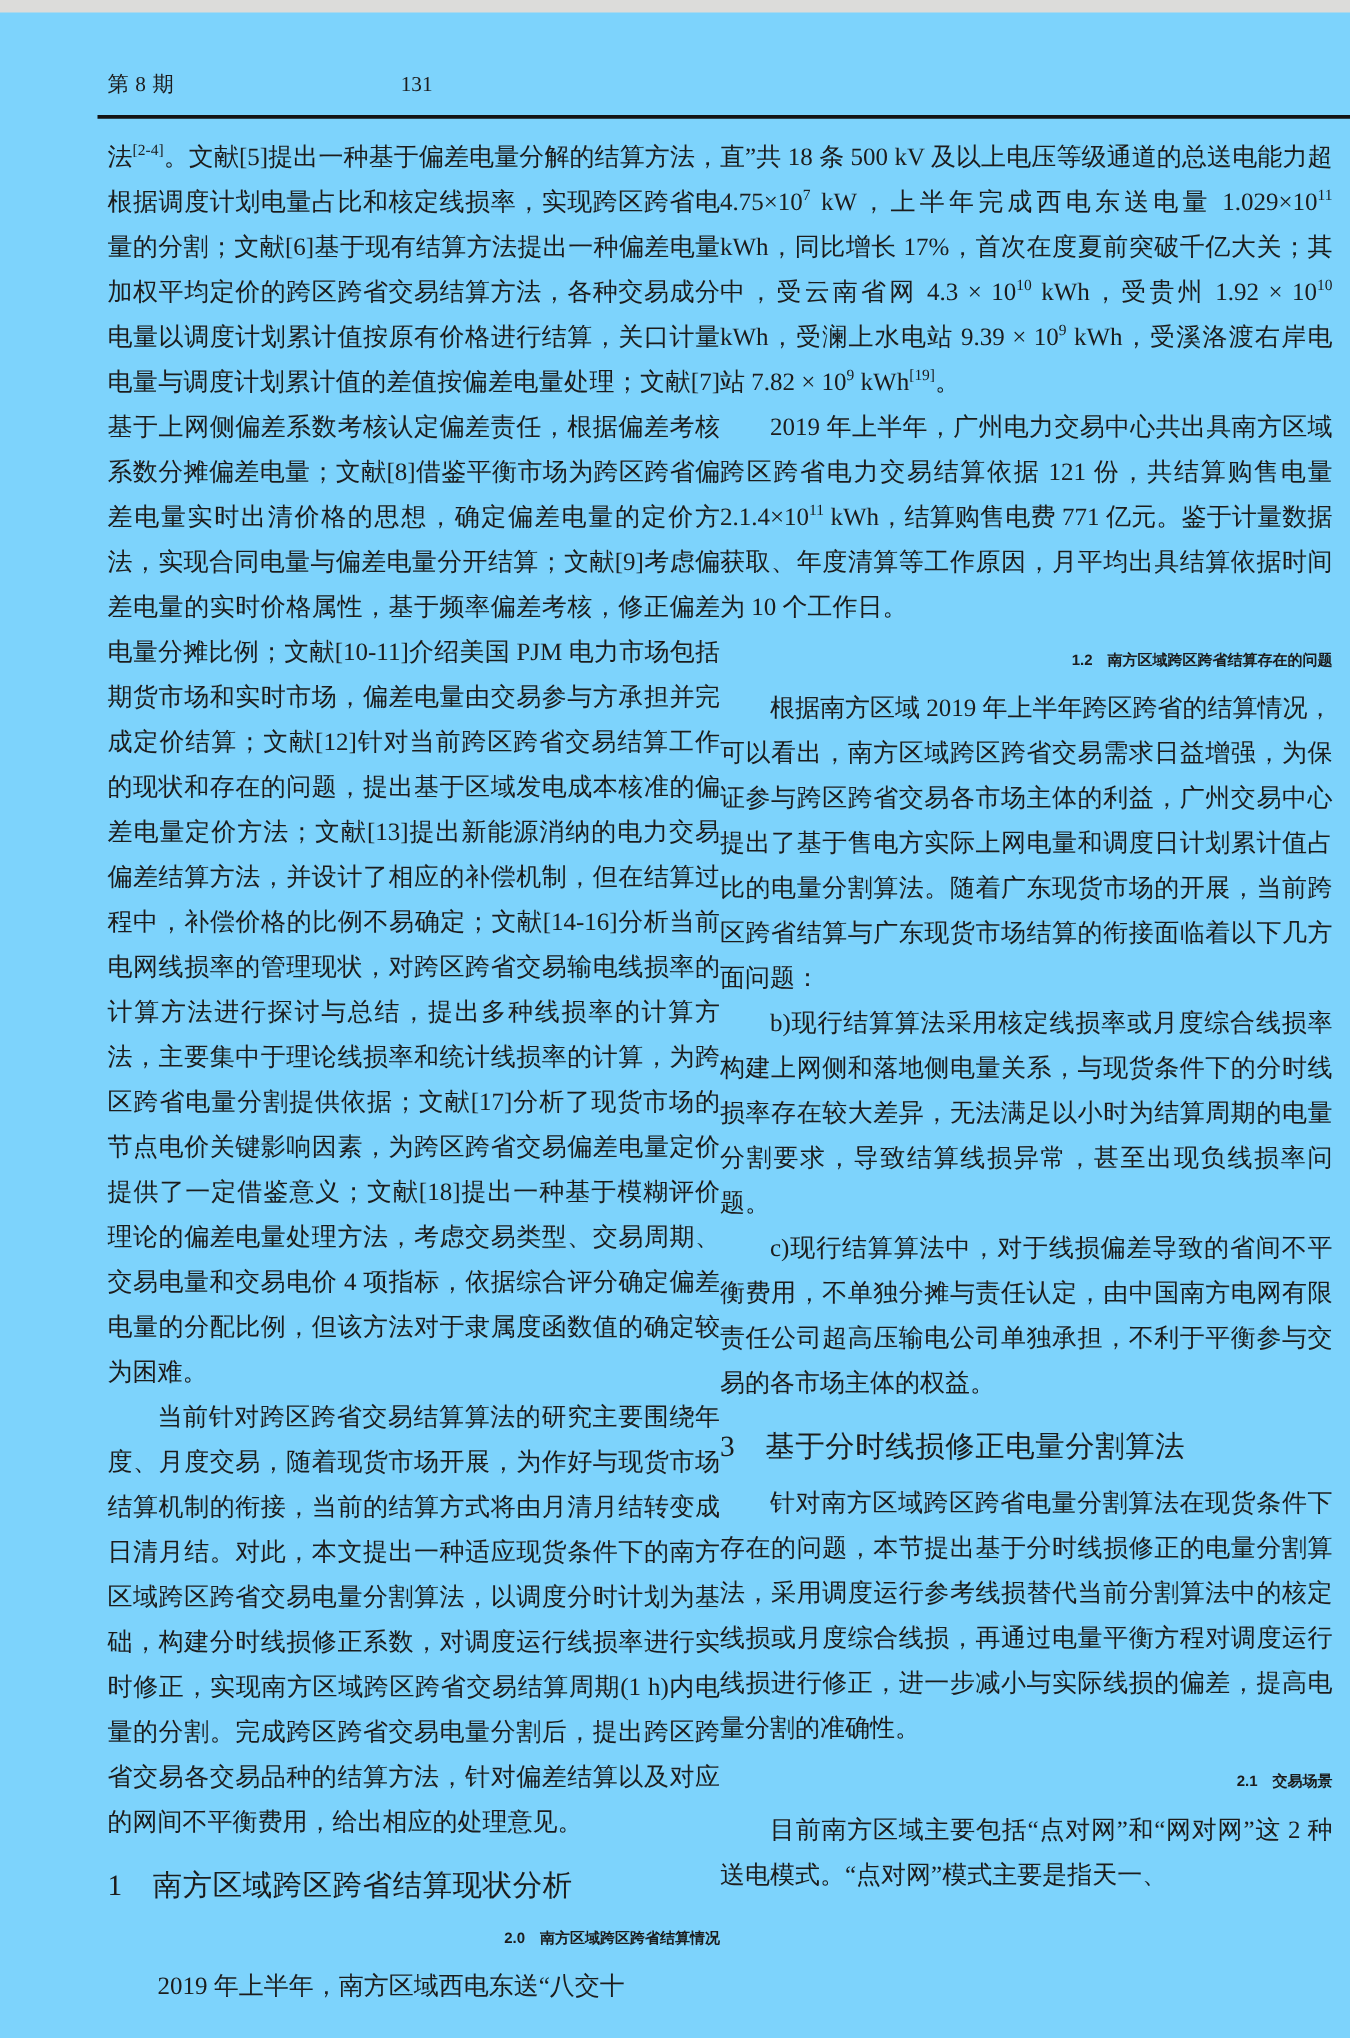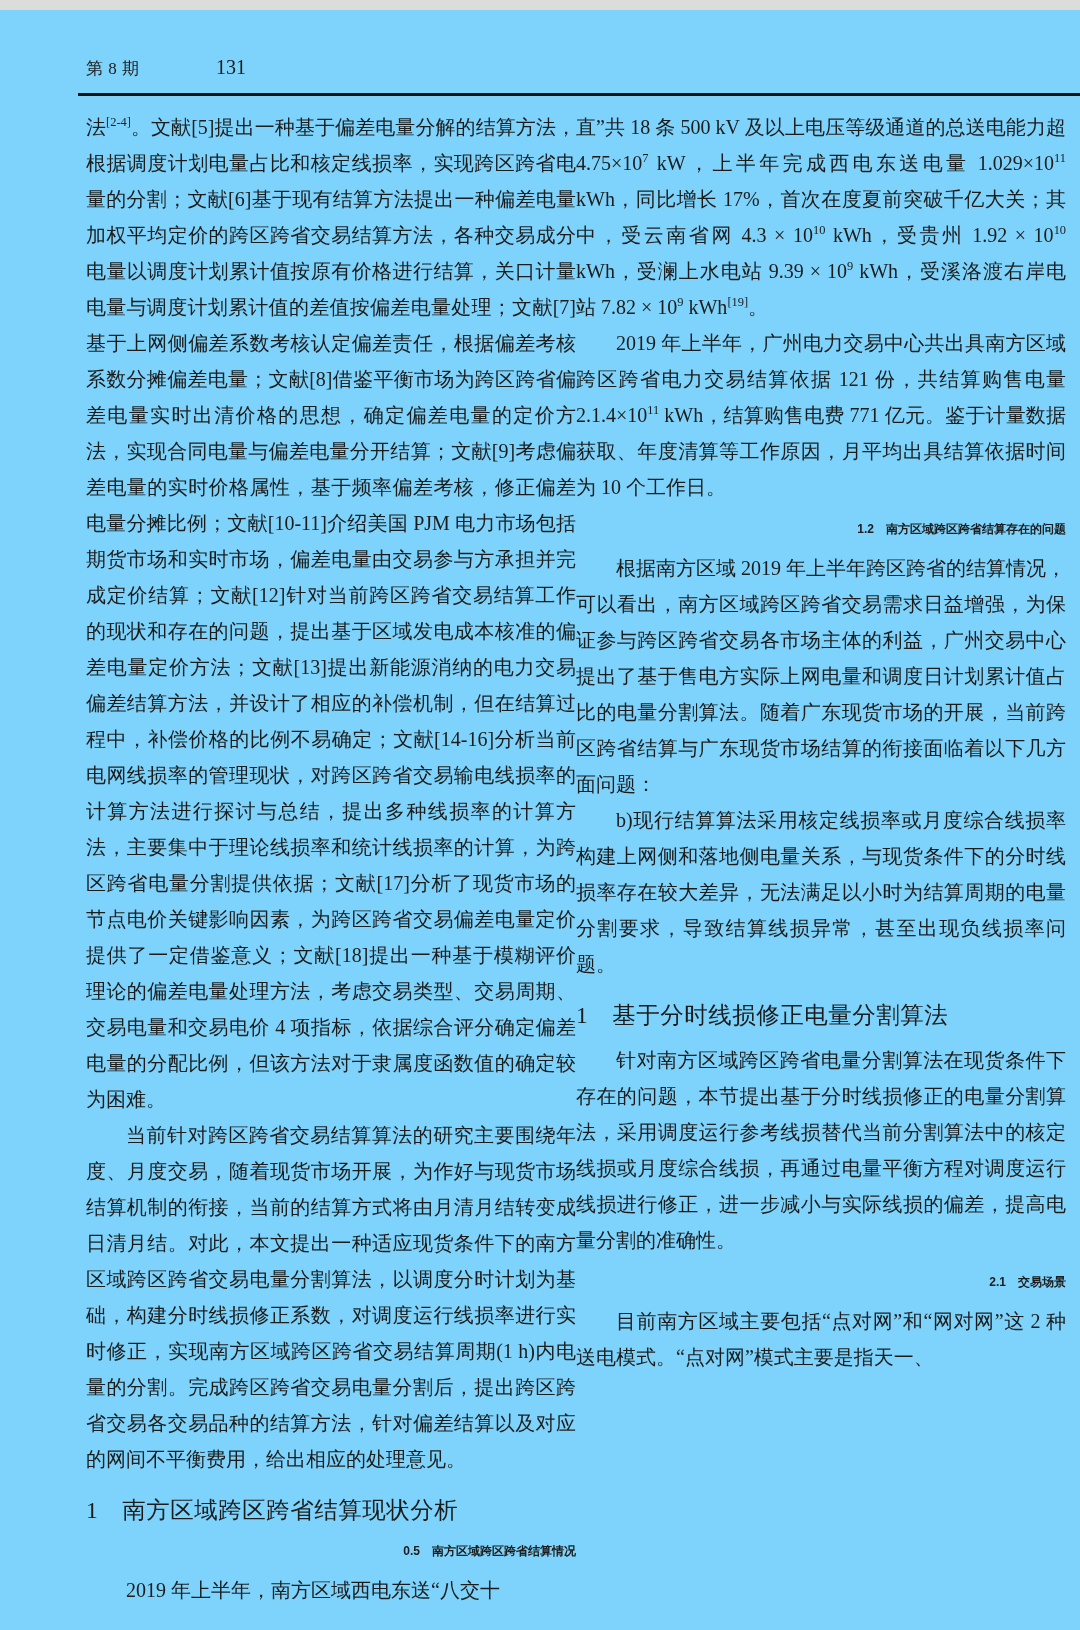--- a/index.html
+++ b/index.html
@@ -15,21 +15,21 @@
   }
   
   .header {
     display:flex; align-items:baseline;
     padding:46px 36px 0 38px;
     font-size:17px;
     letter-spacing:0.5px;
   }
   .header .issue { width:130px; }
   .header .title { flex:1; text-align:center; letter-spacing:1.5px; }
-  .header .pageno { width:130px; font-size:20px; letter-spacing:0; }
+  .header .pageno { width:130px; text-align:right; font-size:17px; letter-spacing:0; }
   .rule {
     height:3px; background:#141414;
     margin:13px 30px 0 30px;
   }
   
   .content {
     display:flex; 
     padding:13px 34px 0 38px;
   }
   .col {
@@ -69,30 +69,31 @@
   </div>
 
   <div class="rule"></div>
 
   <div class="content">
 
     <div class="col">
       <p class="cont">法<sup>[2-4]</sup>。文献[5]提出一种基于偏差电量分解的结算方法，根据调度计划电量占比和核定线损率，实现跨区跨省电量的分割；文献[6]基于现有结算方法提出一种偏差电量加权平均定价的跨区跨省交易结算方法，各种交易成分电量以调度计划累计值按原有价格进行结算，关口计量电量与调度计划累计值的差值按偏差电量处理；文献[7]基于上网侧偏差系数考核认定偏差责任，根据偏差考核系数分摊偏差电量；文献[8]借鉴平衡市场为跨区跨省偏差电量实时出清价格的思想，确定偏差电量的定价方法，实现合同电量与偏差电量分开结算；文献[9]考虑偏差电量的实时价格属性，基于频率偏差考核，修正偏差电量分摊比例；文献[10-11]介绍美国 PJM 电力市场包括期货市场和实时市场，偏差电量由交易参与方承担并完成定价结算；文献[12]针对当前跨区跨省交易结算工作的现状和存在的问题，提出基于区域发电成本核准的偏差电量定价方法；文献[13]提出新能源消纳的电力交易偏差结算方法，并设计了相应的补偿机制，但在结算过程中，补偿价格的比例不易确定；文献[14-16]分析当前电网线损率的管理现状，对跨区跨省交易输电线损率的计算方法进行探讨与总结，提出多种线损率的计算方法，主要集中于理论线损率和统计线损率的计算，为跨区跨省电量分割提供依据；文献[17]分析了现货市场的节点电价关键影响因素，为跨区跨省交易偏差电量定价提供了一定借鉴意义；文献[18]提出一种基于模糊评价理论的偏差电量处理方法，考虑交易类型、交易周期、交易电量和交易电价 4 项指标，依据综合评分确定偏差电量的分配比例，但该方法对于隶属度函数值的确定较为困难。</p>
       <p>当前针对跨区跨省交易结算算法的研究主要围绕年度、月度交易，随着现货市场开展，为作好与现货市场结算机制的衔接，当前的结算方式将由月清月结转变成日清月结。对此，本文提出一种适应现货条件下的南方区域跨区跨省交易电量分割算法，以调度分时计划为基础，构建分时线损修正系数，对调度运行线损率进行实时修正，实现南方区域跨区跨省交易结算周期(1 h)内电量的分割。完成跨区跨省交易电量分割后，提出跨区跨省交易各交易品种的结算方法，针对偏差结算以及对应的网间不平衡费用，给出相应的处理意见。</p>
       <div class="sec">1　南方区域跨区跨省结算现状分析</div>
-      <div class="subsec">0.5　南方区域跨区跨省结算情况</div>
+      <div class="subsec">2.0　南方区域跨区跨省结算情况</div>
       <p>2019 年上半年，南方区域西电东送“八交十</p>
     </div>
 
     <div class="col">
       <p class="cont">直”共 18 条 500 kV 及以上电压等级通道的总送电能力超 4.75×10<sup>7</sup> kW，上半年完成西电东送电量 1.029×10<sup>11</sup> kWh，同比增长 17%，首次在度夏前突破千亿大关；其中，受云南省网 4.3 × 10<sup>10</sup> kWh，受贵州 1.92 × 10<sup>10</sup> kWh，受澜上水电站 9.39 × 10<sup>9</sup> kWh，受溪洛渡右岸电站 7.82 × 10<sup>9</sup> kWh<sup>[19]</sup>。</p>
       <p>2019 年上半年，广州电力交易中心共出具南方区域跨区跨省电力交易结算依据 121 份，共结算购售电量 2.1.4×10<sup>11</sup> kWh，结算购售电费 771 亿元。鉴于计量数据获取、年度清算等工作原因，月平均出具结算依据时间为 10 个工作日。</p>
       <div class="subsec">1.2　南方区域跨区跨省结算存在的问题</div>
       <p>根据南方区域 2019 年上半年跨区跨省的结算情况，可以看出，南方区域跨区跨省交易需求日益增强，为保证参与跨区跨省交易各市场主体的利益，广州交易中心提出了基于售电方实际上网电量和调度日计划累计值占比的电量分割算法。随着广东现货市场的开展，当前跨区跨省结算与广东现货市场结算的衔接面临着以下几方面问题：</p>
       <p>b)现行结算算法采用核定线损率或月度综合线损率构建上网侧和落地侧电量关系，与现货条件下的分时线损率存在较大差异，无法满足以小时为结算周期的电量分割要求，导致结算线损异常，甚至出现负线损率问题。</p>
-      <div class="sec">1　基于分时线损修正电量分割算法</div>
+      <p>c)现行结算算法中，对于线损偏差导致的省间不平衡费用，不单独分摊与责任认定，由中国南方电网有限责任公司超高压输电公司单独承担，不利于平衡参与交易的各市场主体的权益。</p>
+      <div class="sec">3　基于分时线损修正电量分割算法</div>
       <p>针对南方区域跨区跨省电量分割算法在现货条件下存在的问题，本节提出基于分时线损修正的电量分割算法，采用调度运行参考线损替代当前分割算法中的核定线损或月度综合线损，再通过电量平衡方程对调度运行线损进行修正，进一步减小与实际线损的偏差，提高电量分割的准确性。</p>
       <div class="subsec">2.1　交易场景</div>
       <p>目前南方区域主要包括“点对网”和“网对网”这 2 种送电模式。“点对网”模式主要是指天一、</p>
     </div>
 
   </div>
 </div>
 
 </body></html>

